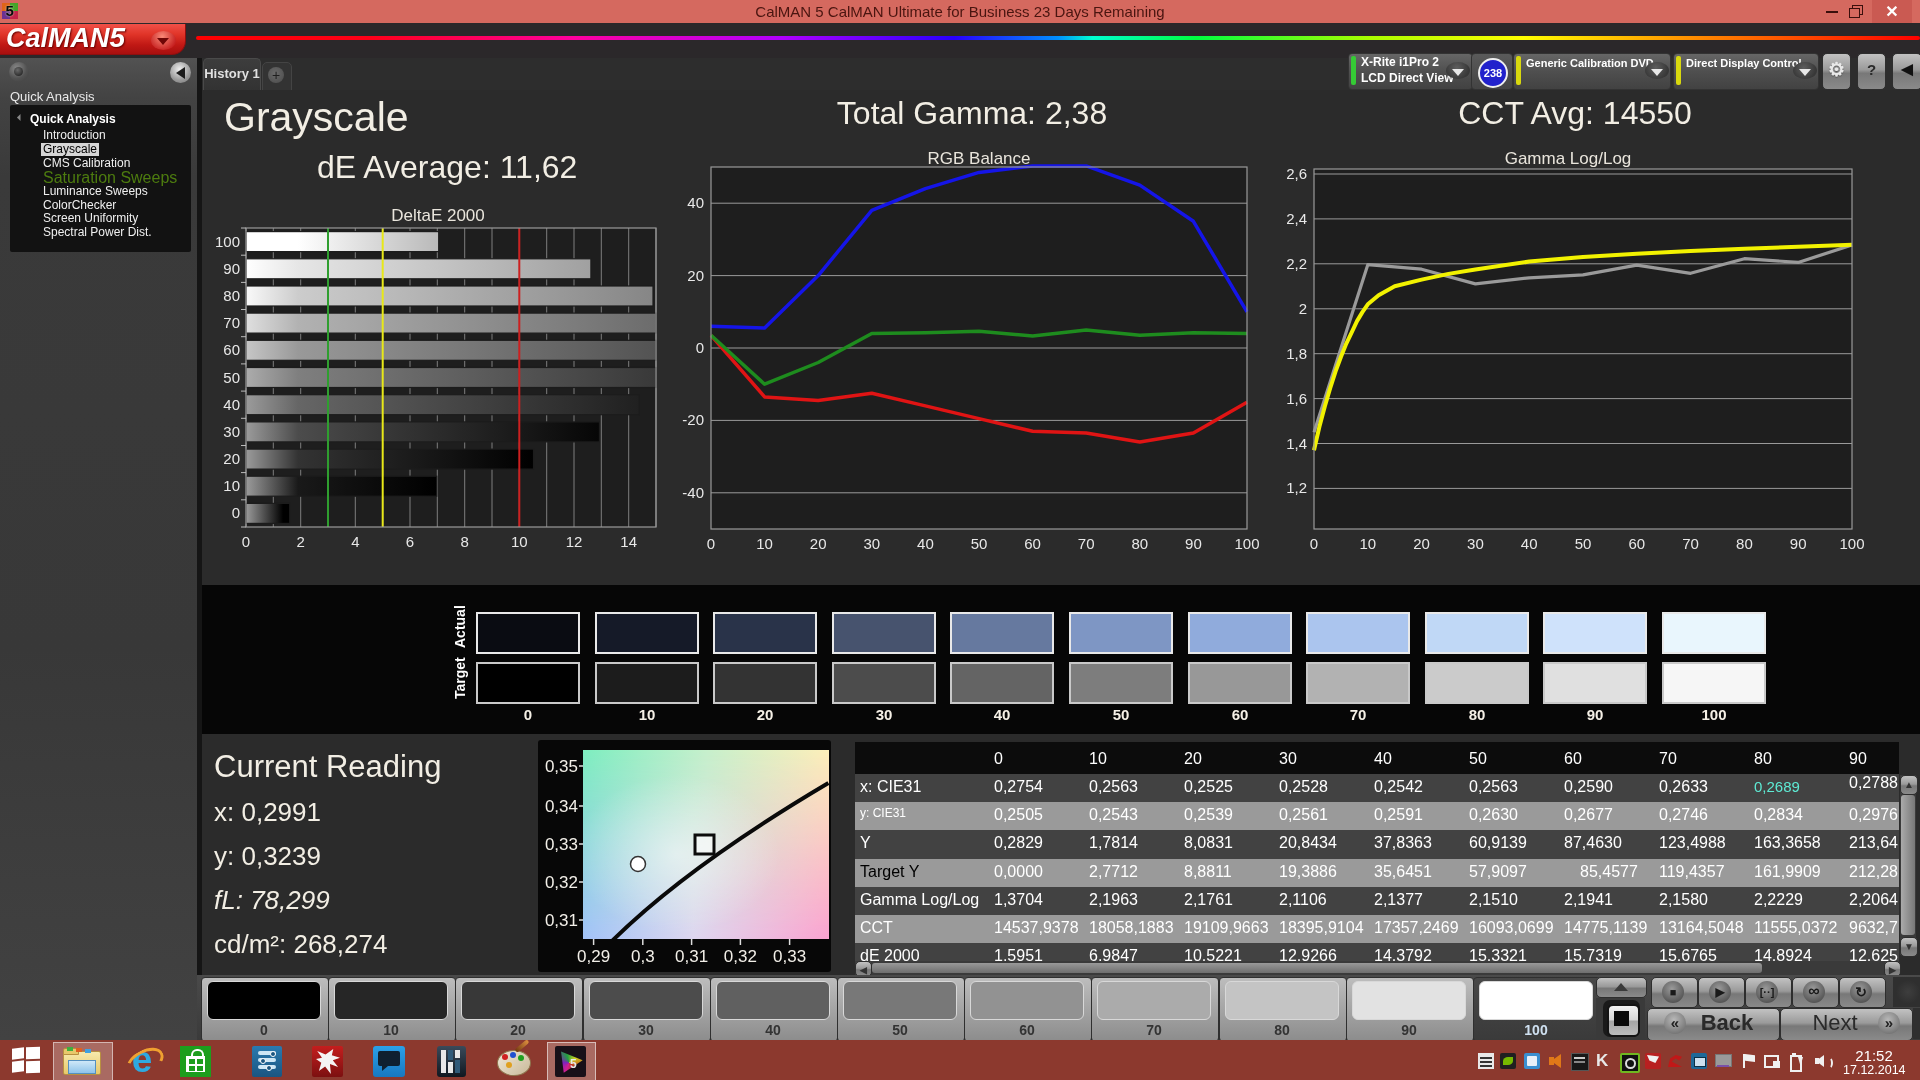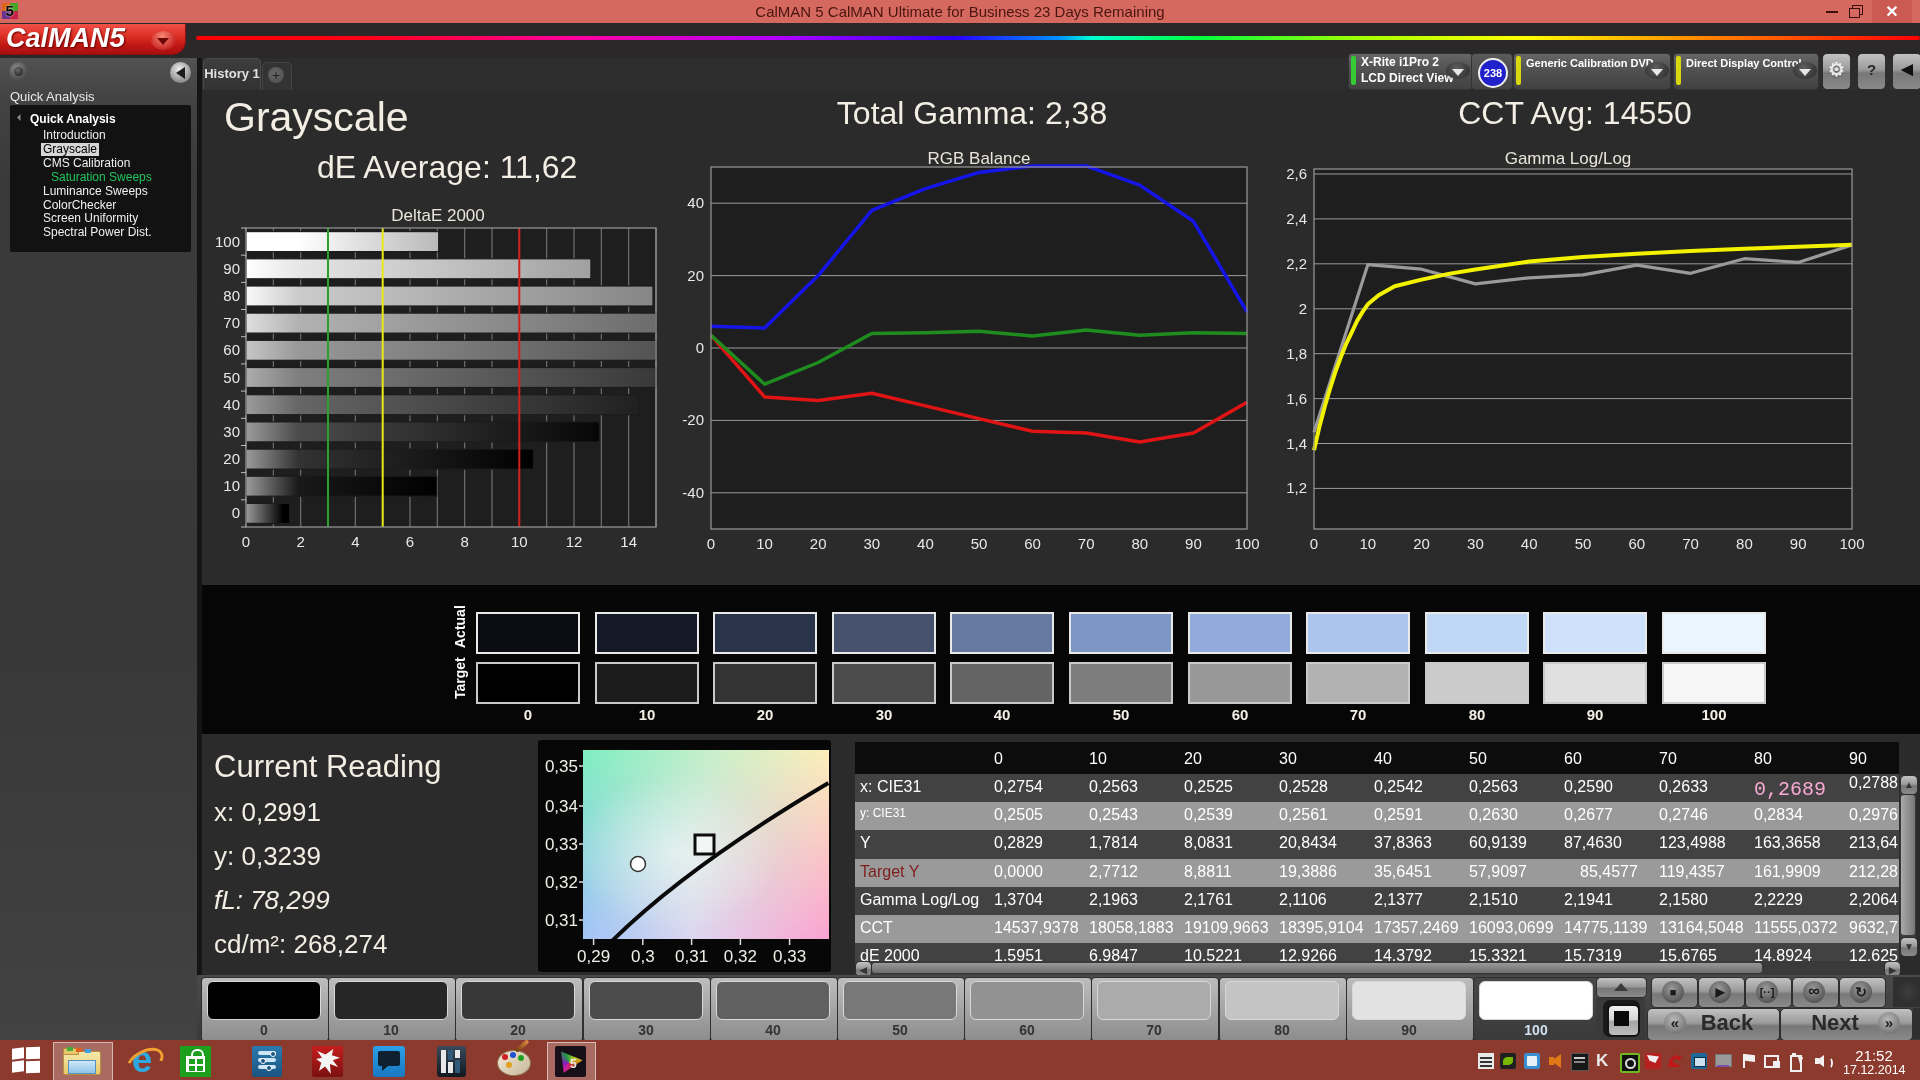--- a/index.html
+++ b/index.html
@@ -30,21 +30,21 @@
 <div class="a" style="left:14px;top:67px;width:9px;height:9px;background:radial-gradient(circle at 40% 35%,#6a6a6a,#2a2a2a 75%);border-radius:50%;"></div>
 <div class="a" style="left:170px;top:62px;width:21px;height:21px;background:radial-gradient(circle at 45% 35%,#efefef,#9a9a9a 60%,#777);border-radius:50%;"></div>
 <div class="a" style="left:176px;top:67px;width:0px;height:0px;width:0;height:0;border-top:6px solid transparent;border-bottom:6px solid transparent;border-right:9px solid #1c1c1c;"></div>
 <div class="a" style="left:10px;top:89px;width:180px;height:16px;color:#e8e8e8;font-size:13px;">Quick Analysis</div>
 <div style="position:absolute;left:10px;top:105px;width:181px;height:147px;background:#121212;border-radius:2px;">
     <div style="position:absolute;left:8px;top:10px;width:0;height:0;border-top:5px solid transparent;border-left:5px solid #888;transform:rotate(45deg);"></div>
     <div style="position:absolute;left:20px;top:7px;color:#fff;font-size:12px;font-weight:bold;">Quick Analysis</div>
     <div style="position:absolute;left:31px;top:24.0px;font-size:12px;line-height:13px;padding:0 2px;color:#f0f0f0;">Introduction</div>
     <div style="position:absolute;left:31px;top:37.9px;font-size:12px;line-height:13px;padding:0 2px;background:#d6d6d6;color:#000;">Grayscale</div>
     <div style="position:absolute;left:31px;top:51.8px;font-size:12px;line-height:13px;padding:0 2px;color:#f0f0f0;">CMS Calibration</div>
-    <div style="position:absolute;left:31px;top:65.7px;font-size:12px;line-height:13px;padding:0 2px;color:#22c55e;margin-left:8px;">Saturation Sweeps</div>
+    <div style="position:absolute;left:31px;top:65.7px;font-size:16px;line-height:13px;padding:0 2px;color:#4d7c0f;">Saturation Sweeps</div>
     <div style="position:absolute;left:31px;top:79.6px;font-size:12px;line-height:13px;padding:0 2px;color:#f0f0f0;">Luminance Sweeps</div>
     <div style="position:absolute;left:31px;top:93.5px;font-size:12px;line-height:13px;padding:0 2px;color:#f0f0f0;">ColorChecker</div>
     <div style="position:absolute;left:31px;top:107.4px;font-size:12px;line-height:13px;padding:0 2px;color:#f0f0f0;">Screen Uniformity</div>
     <div style="position:absolute;left:31px;top:121.3px;font-size:12px;line-height:13px;padding:0 2px;color:#f0f0f0;">Spectral Power Dist.</div>
   </div>
 <div class="a" style="left:202px;top:58px;width:1718px;height:32px;background:#2d2d2d;"></div>
 <div class="a" style="left:203px;top:58px;width:56px;height:32px;background:linear-gradient(180deg,#3d3d3d,#323232);border:1px solid #4a4a4a;border-bottom:none;border-radius:5px 5px 0 0;color:#e0e0e0;font-size:13px;font-weight:bold;text-align:center;line-height:30px;">History 1</div>
 <div class="a" style="left:262px;top:62px;width:28px;height:28px;background:#333;border:1px solid #444;border-radius:5px 5px 0 0;"></div>
 <div class="a" style="left:268px;top:67px;width:16px;height:16px;background:radial-gradient(circle at 45% 40%,#6a6a6a,#4a4a4a);border-radius:50%;color:#1e1e1e;font-size:14px;text-align:center;line-height:16px;">+</div>
 <div class="a" style="left:1348px;top:53px;width:123px;height:35px;background:linear-gradient(180deg,#666 0%,#4f4f4f 50%,#424242 100%);border-radius:4px;border:1px solid #333;"></div>
@@ -371,21 +371,21 @@
     <div style="position:absolute;left:0;top:32.0px;width:1044px;height:28.2px;background:#424242;">
       <div style="position:absolute;left:5px;top:4px;color:#fff;font-size:16px;">x: CIE31</div>
       <div style="position:absolute;left:139px;top:4px;color:#fff;font-size:16px;white-space:nowrap;">0,2754</div>
       <div style="position:absolute;left:234px;top:4px;color:#fff;font-size:16px;white-space:nowrap;">0,2563</div>
       <div style="position:absolute;left:329px;top:4px;color:#fff;font-size:16px;white-space:nowrap;">0,2525</div>
       <div style="position:absolute;left:424px;top:4px;color:#fff;font-size:16px;white-space:nowrap;">0,2528</div>
       <div style="position:absolute;left:519px;top:4px;color:#fff;font-size:16px;white-space:nowrap;">0,2542</div>
       <div style="position:absolute;left:614px;top:4px;color:#fff;font-size:16px;white-space:nowrap;">0,2563</div>
       <div style="position:absolute;left:709px;top:4px;color:#fff;font-size:16px;white-space:nowrap;">0,2590</div>
       <div style="position:absolute;left:804px;top:4px;color:#fff;font-size:16px;white-space:nowrap;">0,2633</div>
-      <div style="position:absolute;left:899px;top:4px;color:#f9a8d4;font-size:20px;white-space:nowrap;font-family:Liberation Mono, monospace;">0,2689</div>
+      <div style="position:absolute;left:899px;top:4px;color:#5eead4;font-size:15px;white-space:nowrap;">0,2689</div>
       <div style="position:absolute;left:994px;top:0;color:#fff;font-size:16px;white-space:nowrap;">0,2788</div>
     </div>
     <div style="position:absolute;left:0;top:60.2px;width:1044px;height:28.2px;background:#9a9a9a;">
       <div style="position:absolute;left:5px;top:4px;color:#fff;font-size:12px;">y: CIE31</div>
       <div style="position:absolute;left:139px;top:4px;color:#fff;font-size:16px;white-space:nowrap;">0,2505</div>
       <div style="position:absolute;left:234px;top:4px;color:#fff;font-size:16px;white-space:nowrap;">0,2543</div>
       <div style="position:absolute;left:329px;top:4px;color:#fff;font-size:16px;white-space:nowrap;">0,2539</div>
       <div style="position:absolute;left:424px;top:4px;color:#fff;font-size:16px;white-space:nowrap;">0,2561</div>
       <div style="position:absolute;left:519px;top:4px;color:#fff;font-size:16px;white-space:nowrap;">0,2591</div>
       <div style="position:absolute;left:614px;top:4px;color:#fff;font-size:16px;white-space:nowrap;">0,2630</div>
@@ -401,21 +401,21 @@
       <div style="position:absolute;left:329px;top:4px;color:#fff;font-size:16px;white-space:nowrap;">8,0831</div>
       <div style="position:absolute;left:424px;top:4px;color:#fff;font-size:16px;white-space:nowrap;">20,8434</div>
       <div style="position:absolute;left:519px;top:4px;color:#fff;font-size:16px;white-space:nowrap;">37,8363</div>
       <div style="position:absolute;left:614px;top:4px;color:#fff;font-size:16px;white-space:nowrap;">60,9139</div>
       <div style="position:absolute;left:709px;top:4px;color:#fff;font-size:16px;white-space:nowrap;">87,4630</div>
       <div style="position:absolute;left:804px;top:4px;color:#fff;font-size:16px;white-space:nowrap;">123,4988</div>
       <div style="position:absolute;left:899px;top:4px;color:#fff;font-size:16px;white-space:nowrap;">163,3658</div>
       <div style="position:absolute;left:994px;top:4px;color:#fff;font-size:16px;white-space:nowrap;">213,64</div>
     </div>
     <div style="position:absolute;left:0;top:116.6px;width:1044px;height:28.2px;background:#9a9a9a;">
-      <div style="position:absolute;left:5px;top:4px;color:#7f1d1d;font-size:16px;">Target Y</div>
+      <div style="position:absolute;left:5px;top:4px;color:#000000;font-size:16px;">Target Y</div>
       <div style="position:absolute;left:139px;top:4px;color:#fff;font-size:16px;white-space:nowrap;">0,0000</div>
       <div style="position:absolute;left:234px;top:4px;color:#fff;font-size:16px;white-space:nowrap;">2,7712</div>
       <div style="position:absolute;left:329px;top:4px;color:#fff;font-size:16px;white-space:nowrap;">8,8811</div>
       <div style="position:absolute;left:424px;top:4px;color:#fff;font-size:16px;white-space:nowrap;">19,3886</div>
       <div style="position:absolute;left:519px;top:4px;color:#fff;font-size:16px;white-space:nowrap;">35,6451</div>
       <div style="position:absolute;left:614px;top:4px;color:#fff;font-size:16px;white-space:nowrap;">57,9097</div>
       <div style="position:absolute;left:725px;top:4px;color:#fff;font-size:16px;white-space:nowrap;">85,4577</div>
       <div style="position:absolute;left:804px;top:4px;color:#fff;font-size:16px;white-space:nowrap;">119,4357</div>
       <div style="position:absolute;left:899px;top:4px;color:#fff;font-size:16px;white-space:nowrap;">161,9909</div>
       <div style="position:absolute;left:994px;top:4px;color:#fff;font-size:16px;white-space:nowrap;">212,28</div>
@@ -522,21 +522,21 @@
 <div class="a" style="left:1792px;top:977px;width:45px;height:29px;background:linear-gradient(180deg,#c2c2c2 0%,#9a9a9a 45%,#787878 55%,#8a8a8a 100%);border-radius:5px;border:1px solid #2e2e2e;color:#333;font-size:15px;font-weight:bold;text-align:center;"></div>
 <div class="a" style="left:1803px;top:981px;width:22px;height:22px;background:radial-gradient(circle at 45% 35%,#9a9a9a,#555 75%);border-radius:50%;"></div>
 <div class="a" style="left:1803px;top:981px;width:22px;height:22px;color:#1a1a1a;font-size:12px;font-weight:bold;text-align:center;line-height:22px;"><span style="font-size:16px;line-height:20px;display:inline-block;">∞</span></div>
 <div class="a" style="left:1839px;top:977px;width:45px;height:29px;background:linear-gradient(180deg,#c2c2c2 0%,#9a9a9a 45%,#787878 55%,#8a8a8a 100%);border-radius:5px;border:1px solid #2e2e2e;color:#333;font-size:15px;font-weight:bold;text-align:center;"></div>
 <div class="a" style="left:1850px;top:981px;width:22px;height:22px;background:radial-gradient(circle at 45% 35%,#9a9a9a,#555 75%);border-radius:50%;"></div>
 <div class="a" style="left:1850px;top:981px;width:22px;height:22px;color:#1a1a1a;font-size:12px;font-weight:bold;text-align:center;line-height:22px;"><span style="font-size:14px;">↻</span></div>
 <div class="a" style="left:1647px;top:1008px;width:131px;height:31px;background:linear-gradient(180deg,#c2c2c2 0%,#9a9a9a 45%,#787878 55%,#8a8a8a 100%);border-radius:5px;border:1px solid #2e2e2e;color:#333;font-size:15px;font-weight:bold;text-align:center;"></div>
 <div class="a" style="left:1664px;top:1012px;width:22px;height:22px;background:radial-gradient(circle at 45% 35%,#b8b8b8,#777 75%);border-radius:50%;color:#222;font-size:15px;font-weight:bold;text-align:center;line-height:21px;">«</div>
 <div class="a" style="left:1692px;top:1010px;width:70px;height:26px;color:#2a2a2a;font-size:22px;font-weight:bold;text-align:center;">Back</div>
 <div class="a" style="left:1780px;top:1008px;width:131px;height:31px;background:linear-gradient(180deg,#c2c2c2 0%,#9a9a9a 45%,#787878 55%,#8a8a8a 100%);border-radius:5px;border:1px solid #2e2e2e;color:#333;font-size:15px;font-weight:bold;text-align:center;"></div>
-<div class="a" style="left:1800px;top:1010px;width:70px;height:26px;color:#2a2a2a;font-size:22px;font-weight:bold;text-align:center;">Next</div>
+<div class="a" style="left:1800px;top:1010px;width:70px;height:26px;color:#2a2a2a;font-size:22px;font-weight:normal;text-align:center;">Next</div>
 <div class="a" style="left:1878px;top:1012px;width:22px;height:22px;background:radial-gradient(circle at 45% 35%,#b8b8b8,#777 75%);border-radius:50%;color:#222;font-size:15px;font-weight:bold;text-align:center;line-height:21px;">»</div>
 <div class="a" style="left:1893px;top:977px;width:27px;height:30px;background:#2f2f2f;"></div>
 <div class="a" style="left:1913px;top:1008px;width:7px;height:31px;background:#2f2f2f;"></div>
 <div class="a" style="left:1896px;top:980px;width:24px;height:24px;background:radial-gradient(circle at 50% 50%,#3e3e3e,#2f2f2f 70%);border-radius:50%;"></div>
 <div style="position:absolute;left:0px;top:1040px;width:1920px;height:40px;background:#8c392e;"></div>
 <div style="position:absolute;left:12px;top:1047px;width:30px;height:27px;">
     <div style="position:absolute;left:0px;top:1px;width:12px;height:11px;background:#fff;transform:skewY(-6deg);"></div>
     <div style="position:absolute;left:14px;top:0px;width:14px;height:12px;background:#fff;transform:skewY(-3deg);"></div>
     <div style="position:absolute;left:0px;top:14px;width:12px;height:11px;background:#fff;transform:skewY(-6deg);"></div>
     <div style="position:absolute;left:14px;top:14px;width:14px;height:12px;background:#fff;transform:skewY(-3deg);"></div>

